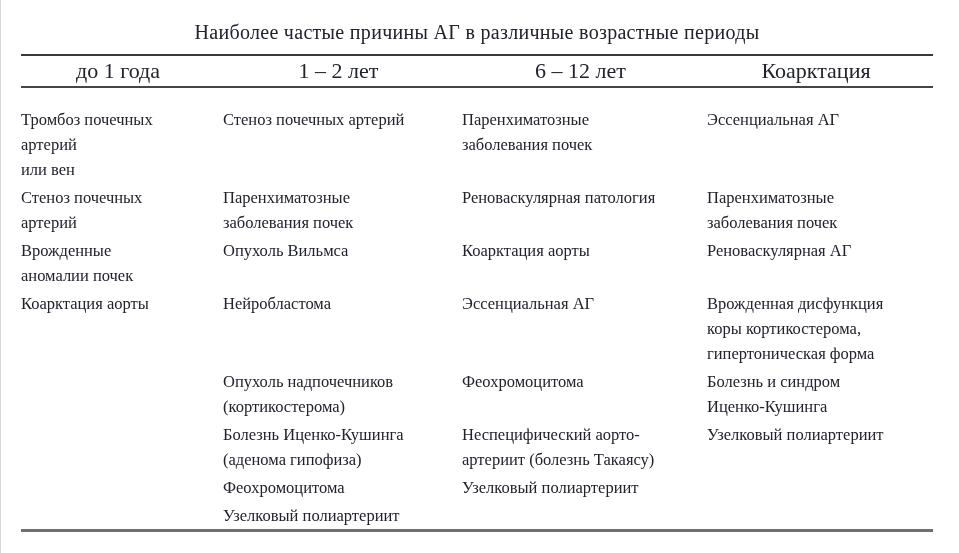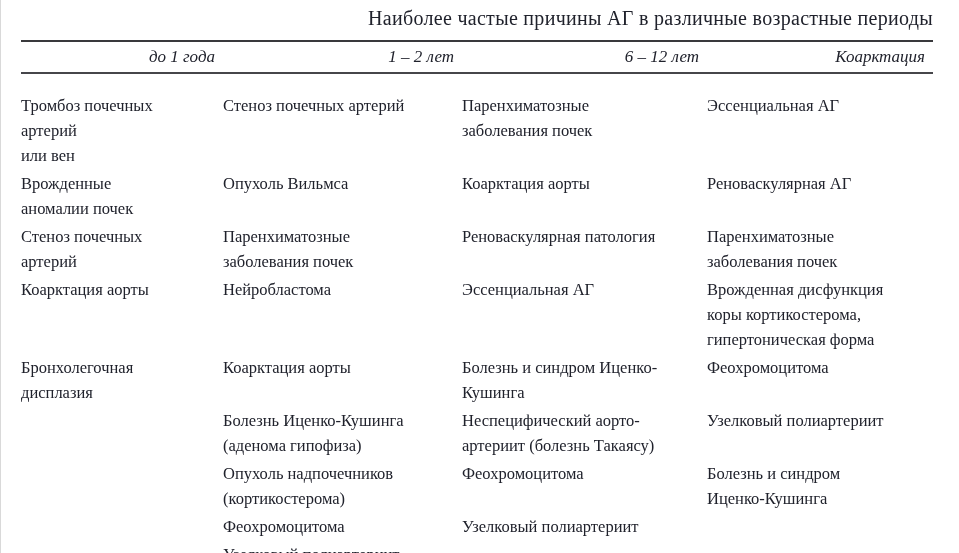--- a/index.html
+++ b/index.html
@@ -12,48 +12,47 @@
     height: 553px;
     box-sizing: border-box;
     font-family: "Liberation Serif", "DejaVu Serif", serif;
     color: #20222c;
     border-left: 1px solid #d9d9d9;
     overflow: hidden;
   }
   .page-title {
     width: 912px;
     margin: 0 0 0 20px;
-    padding-top: 7px;
+    padding-top: 21px;
     height: 33px;
-    text-align: right;
+    text-align: center;
     font-size: 20px;
     letter-spacing: 0.3px;
     white-space: nowrap;
   }
   table.causes {
     table-layout: fixed;
     border-collapse: collapse;
     width: 912px;
     margin-left: 20px;
     border-top: 2px solid #39393c;
     border-bottom: 3px solid #6f6f72;
   }
   col.c1 { width: 202px; }
   col.c2 { width: 239px; }
   col.c3 { width: 245px; }
   col.c4 { width: 226px; }
   thead th {
-    text-align: right;
+    text-align: center;
     font-weight: normal;
-    font-size: 17px;
+    font-size: 22px;
     line-height: 22px;
     padding: 4px 8px 4px 0;
     border-bottom: 2px solid #46464a;
     white-space: nowrap;
-    font-style: italic;
   }
   tbody td {
     vertical-align: top;
     font-size: 16.5px;
     line-height: 25px;
     padding: 2px 10px 1px 0;
     white-space: pre-line;
   }
   tbody tr.first-row td { padding-top: 19px; }
 </style>
@@ -82,66 +81,58 @@
       <tr class="first-row">
         <td>Тромбоз почечных
 артерий
 или вен</td>
         <td>Стеноз почечных артерий</td>
         <td>Паренхиматозные
 заболевания почек</td>
         <td>Эссенциальная АГ</td>
       </tr>
       <tr>
-        <td>Врожденные
-аномалии почек</td>
-        <td>Опухоль Вильмса</td>
-        <td>Коарктация аорты</td>
-        <td>Реноваскулярная АГ</td>
-      </tr>
-      <tr>
         <td>Стеноз почечных
 артерий</td>
         <td>Паренхиматозные
 заболевания почек</td>
         <td>Реноваскулярная патология</td>
         <td>Паренхиматозные
 заболевания почек</td>
+      </tr>
+      <tr>
+        <td>Врожденные
+аномалии почек</td>
+        <td>Опухоль Вильмса</td>
+        <td>Коарктация аорты</td>
+        <td>Реноваскулярная АГ</td>
       </tr>
       <tr>
         <td>Коарктация аорты</td>
         <td>Нейробластома</td>
         <td>Эссенциальная АГ</td>
         <td>Врожденная дисфункция
 коры кортикостерома,
 гипертоническая форма</td>
       </tr>
       <tr>
-        <td>Бронхолегочная
-дисплазия</td>
-        <td>Коарктация аорты</td>
-        <td>Болезнь и синдром Иценко-
-Кушинга</td>
+        <td></td>
+        <td>Опухоль надпочечников
+(кортикостерома)</td>
         <td>Феохромоцитома</td>
+        <td>Болезнь и синдром
+Иценко-Кушинга</td>
       </tr>
       <tr>
         <td></td>
         <td>Болезнь Иценко-Кушинга
 (аденома гипофиза)</td>
         <td>Неспецифический аорто-
 артериит (болезнь Такаясу)</td>
         <td>Узелковый полиартериит</td>
-      </tr>
-      <tr>
-        <td></td>
-        <td>Опухоль надпочечников
-(кортикостерома)</td>
-        <td>Феохромоцитома</td>
-        <td>Болезнь и синдром
-Иценко-Кушинга</td>
       </tr>
       <tr>
         <td></td>
         <td>Феохромоцитома</td>
         <td>Узелковый полиартериит</td>
         <td></td>
       </tr>
       <tr>
         <td></td>
         <td>Узелковый полиартериит</td>

